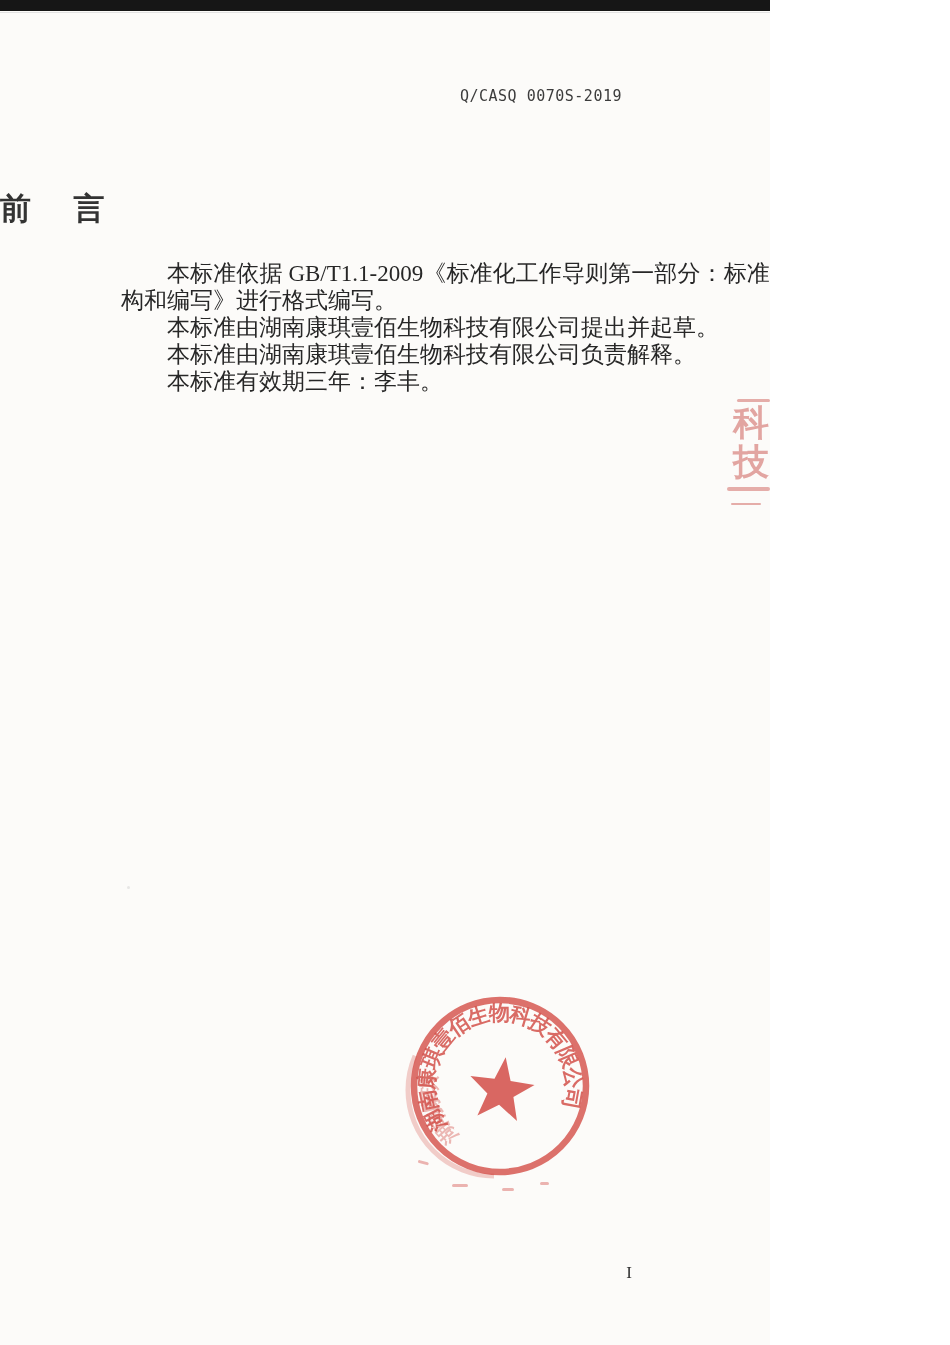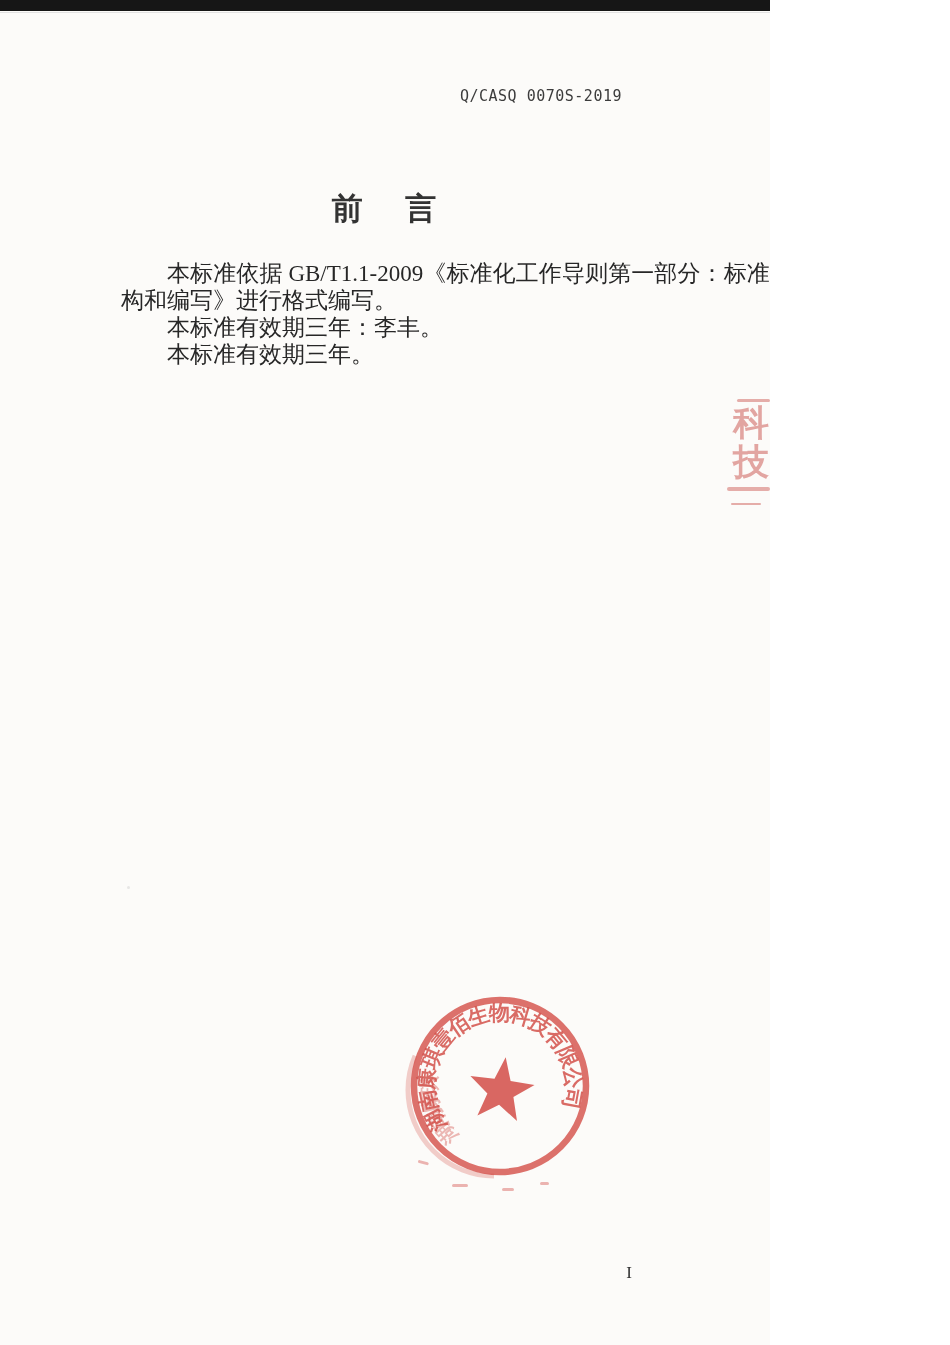--- a/index.html
+++ b/index.html
@@ -17,21 +17,20 @@
     position:absolute;top:12px;left:0;width:100%;height:1px;
     background:#e2e2e2;
   }
   .header-code{
     position:absolute;top:87px;right:148px;
     font-family:"DejaVu Sans Mono",monospace;
     font-size:15px;color:#3c3c3c;letter-spacing:0.5px;
   }
   .doc-title{
     position:absolute;top:188px;left:0;width:100%;
-    text-align:center;
     font-family:"Liberation Sans",sans-serif;
     font-size:31px;font-weight:700;color:#333;
     word-spacing:30px;letter-spacing:2px;
   }
   .body-text{
     position:absolute;left:121px;top:260px;width:695px;
     font-size:23px;line-height:27px;color:#272727;
     text-align:justify;
   }
   .body-text p{margin:0;text-indent:2em;}
@@ -70,22 +69,23 @@
 
   <div class="topbar" style="background: rgb(22, 22, 22);"></div>
   <div class="topbar-shadow"></div>
 
   <div class="header-code">Q/CASQ 0070S-2019</div>
 
   <div class="doc-title">前 言</div>
 
   <div class="body-text">
     <p>本标准依据 GB/T1.1-2009《标准化工作导则第一部分：标准的结构和编写》进行格式编写。</p>
+    <p>本标准由湖南康琪壹佰生物科技有限公司提出并起草。</p>
+    <p>本标准由湖南康琪壹佰生物科技有限公司负责解释。</p>
     <p>本标准有效期三年：李丰。</p>
-    <p>本标准有效期三年。</p>
   </div>
 
   <div class="edge-stamp">
     <div class="edge-line edge-line-1 edge-red-bg" style="background: rgb(205, 95, 90); opacity: 0.5;"></div>
     <div class="edge-char edge-char-1 edge-red-fg" style="color: rgb(205, 95, 90); opacity: 0.55;">科</div>
     <div class="edge-char edge-char-2 edge-red-fg" style="color: rgb(205, 95, 90); opacity: 0.55;">技</div>
     <div class="edge-line edge-line-2 edge-red-bg" style="background: rgb(205, 95, 90); opacity: 0.5;"></div>
     <div class="edge-line edge-line-3 edge-red-bg" style="background: rgb(205, 95, 90); opacity: 0.5;"></div>
   </div>
 

